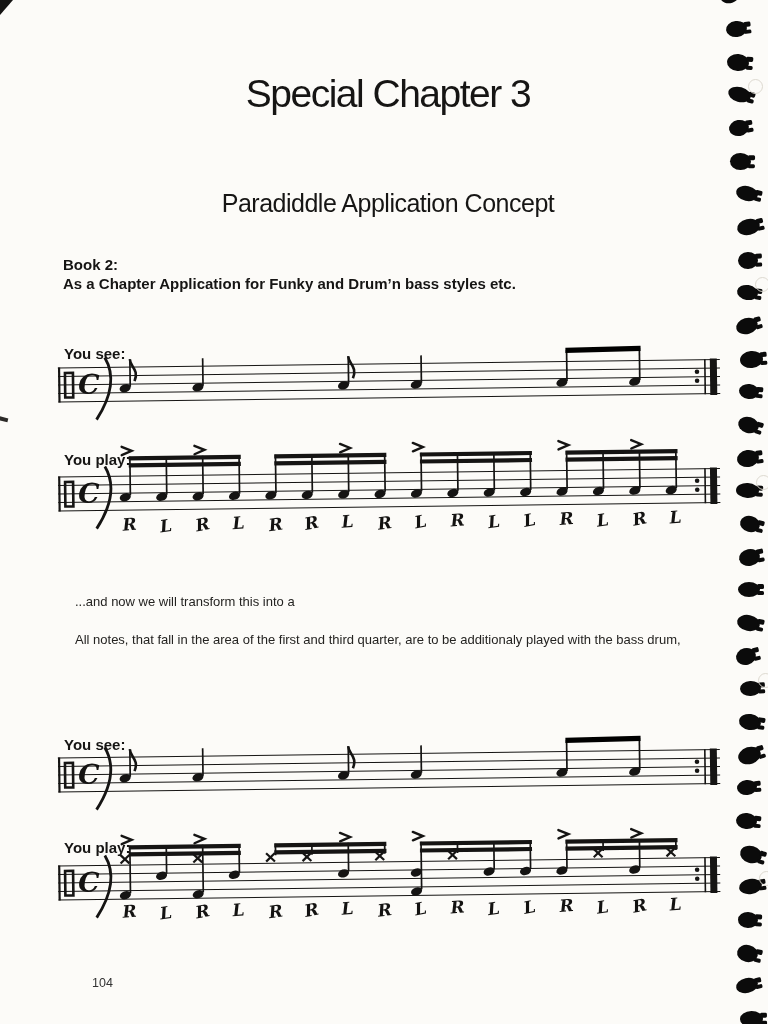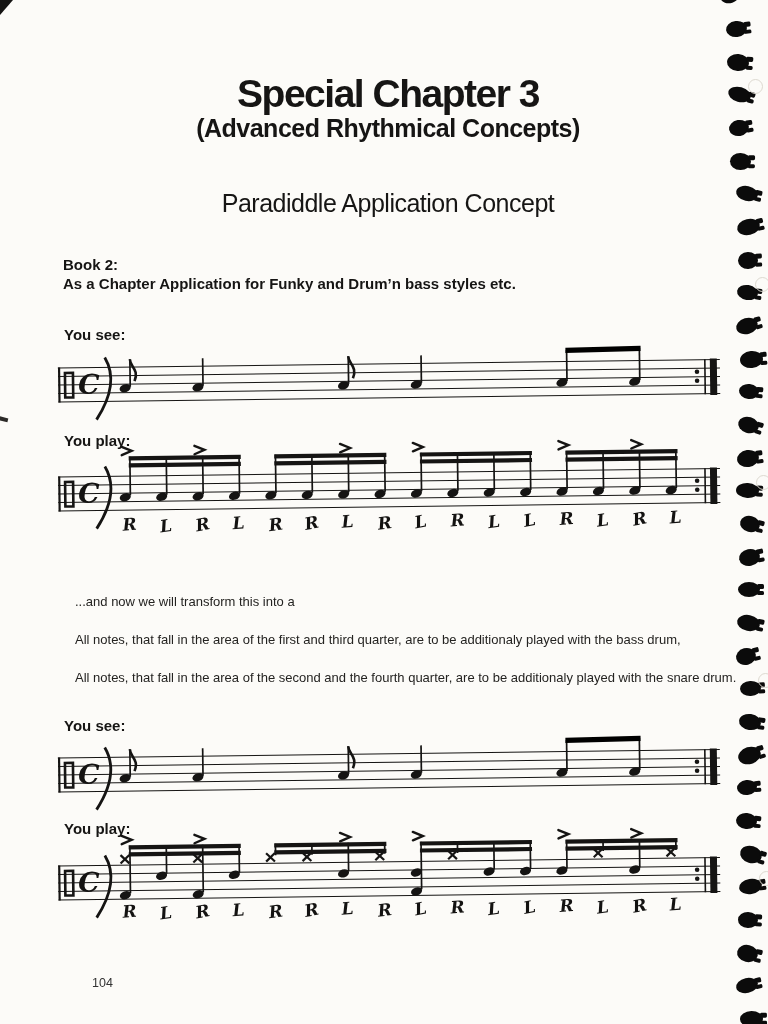--- a/index.html
+++ b/index.html
@@ -1,25 +1,25 @@
 <!DOCTYPE html>
 <html><head>
 <meta charset="utf-8">
 <style>
   html,body{margin:0;padding:0;background:#e9e9e9;}
   .page{position:relative;width:768px;height:1024px;margin:0 auto;background:#fcfbf8;
         overflow:hidden;font-family:"Liberation Sans",sans-serif;color:#161514;}
   .h1{position:absolute;top:72px;left:8px;width:760px;text-align:center;
-      font-size:39px;font-weight:700;letter-spacing:-1.5px;}
+      font-size:39px;font-weight:400;letter-spacing:-1.5px;}
   .h2{position:absolute;top:114px;left:8px;width:760px;text-align:center;
       font-size:25px;font-weight:700;letter-spacing:-0.5px;}
   .h3{position:absolute;top:189px;left:8px;width:760px;text-align:center;
       font-size:25px;font-weight:400;letter-spacing:-0.5px;}
   .step{position:absolute;left:63px;top:256px;font-size:15px;font-weight:700;line-height:18.5px;}
-  .lbl{position:absolute;left:64px;font-size:15px;font-weight:700;}
+  .lbl{position:absolute;left:64px;font-size:15px;font-weight:700;margin-top:19px;}
   .para{position:absolute;left:63px;top:577px;font-size:13px;line-height:26px;color:#242321;}
   .para p{margin:12px;}
   .para .example{margin-top:9px;}
   .pagenum{position:absolute;left:92px;top:976px;font-size:12.5px;color:#333;}
   .nblock{position:absolute;left:52px;width:700px;transform:rotate(-0.75deg);
           transform-origin:15px 30px;}
   .nblock svg{display:block;overflow:visible;}
   .staffline{stroke:#45423e;stroke-width:1;}
   .ink line,.ink path{stroke:#151413;}
   .ink ellipse,.ink circle,.ink rect{fill:#151413;}
@@ -40,21 +40,20 @@
       transform:rotate(14deg);}
 </style>
 </head>
 <body>
 
 <div class="page">
   <div class="corner"></div>
   <div class="edgedash"></div>
 
   <div class="h1">Special Chapter 3</div>
-  <div class="h2">(Advanced Rhythmical Concepts)</div>
   <div class="h3">Paradiddle Application Concept</div>
 
   <div class="step">
     <div>Book 2:</div>
     <div>As a Chapter Application for Funky and Drum’n bass styles etc.</div>
   </div>
 
   <div class="lbl" style="top:326px">You see:</div>
   <div class="nblock ink" id="staff-see-1" style="top:348px">
       <svg viewBox="0 0 680 82" width="680" height="82">
@@ -168,21 +167,20 @@
         <span style="left: 503.8px; transform: rotate(-4deg) translateY(-1px);">R</span>
         <span style="left: 540.2px; transform: rotate(-7deg) translateY(1px);">L</span>
         <span style="left: 576.6px; transform: rotate(-10deg) translateY(0px);">R</span>
         <span style="left: 613px; transform: rotate(-4deg) translateY(-1px);">L</span>
       </div>
     </div>
 
   <div class="para">
     <p>...and now we will transform this into a</p>
     <p>All notes, that fall in the area of the first and third quarter, are to be additionaly played with the bass drum,</p>
-    <p>All notes, that fall in the area of the second and the fourth quarter, are to be additionaly played with the snare drum.</p>
   </div>
 
   <div class="lbl" style="top:717px">You see:</div>
   <div class="nblock ink" id="staff-see-2" style="top:738px">
       <svg viewBox="0 0 680 82" width="680" height="82">
         <line x1="6" y1="20" x2="668" y2="20" class="staffline"></line>
         <line x1="6" y1="28.5" x2="668" y2="28.5" class="staffline"></line>
         <line x1="6" y1="37" x2="668" y2="37" class="staffline"></line>
         <line x1="6" y1="45.5" x2="668" y2="45.5" class="staffline"></line>
         <line x1="6" y1="54" x2="668" y2="54" class="staffline"></line>

